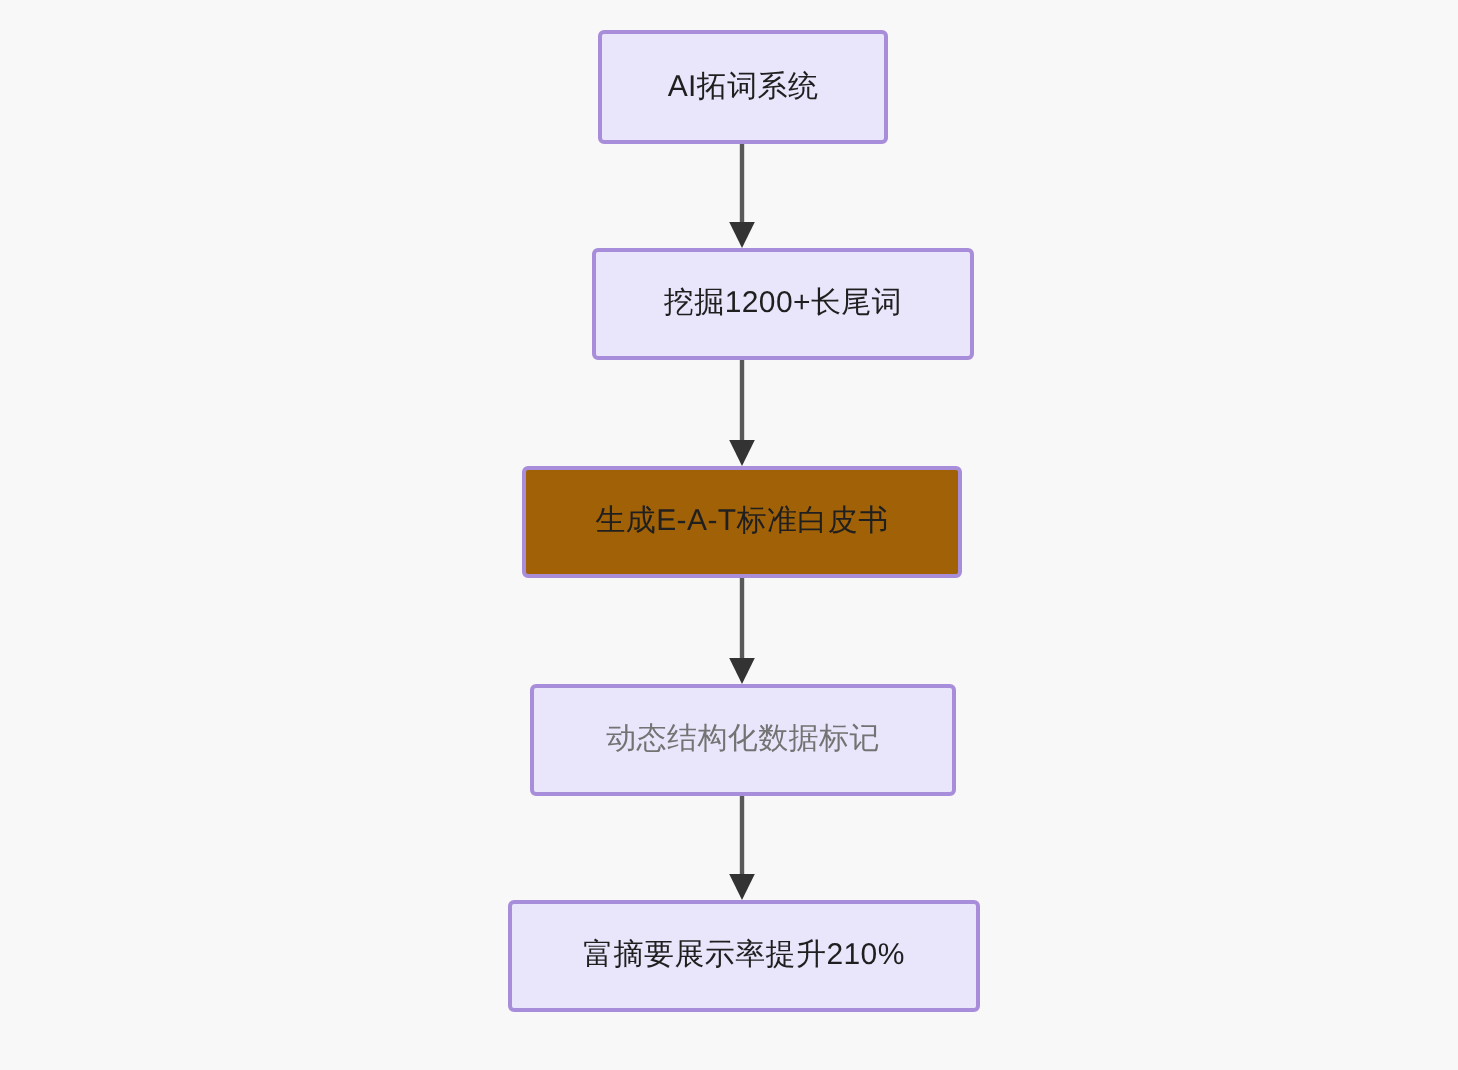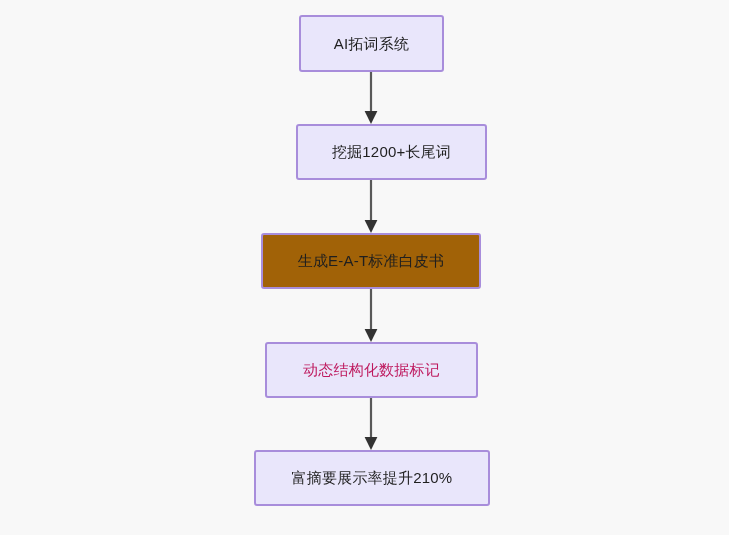--- a/index.html
+++ b/index.html
@@ -80,21 +80,21 @@
     <span class="node-label">生成E-A-T标准白皮书</span>
   </div>
 
   <div class="edge" style="left: 359px; top: 289px; height: 53px;">
     <svg width="24" height="53" viewBox="0 0 24 53" aria-hidden="true">
       <line x1="12" y1="0" x2="12" y2="44" stroke="#595959" stroke-width="2.2"></line>
       <polygon points="12,53 5.6,40 18.4,40" fill="#333333"></polygon>
     </svg>
   </div>
 
-  <div class="node" style="left: 265px; top: 342px; width: 213px; height: 56px; background: rgb(233, 230, 251); border-color: rgb(168, 141, 219); color: #be185d;">
+  <div class="node" style="left: 265px; top: 342px; width: 213px; height: 56px; background: rgb(233, 230, 251); border-color: rgb(168, 141, 219); color: #737373;">
     <span class="node-label">动态结构化数据标记</span>
   </div>
 
   <div class="edge" style="left: 359px; top: 398px; height: 52px;">
     <svg width="24" height="52" viewBox="0 0 24 52" aria-hidden="true">
       <line x1="12" y1="0" x2="12" y2="43" stroke="#595959" stroke-width="2.2"></line>
       <polygon points="12,52 5.6,39 18.4,39" fill="#333333"></polygon>
     </svg>
   </div>
 

